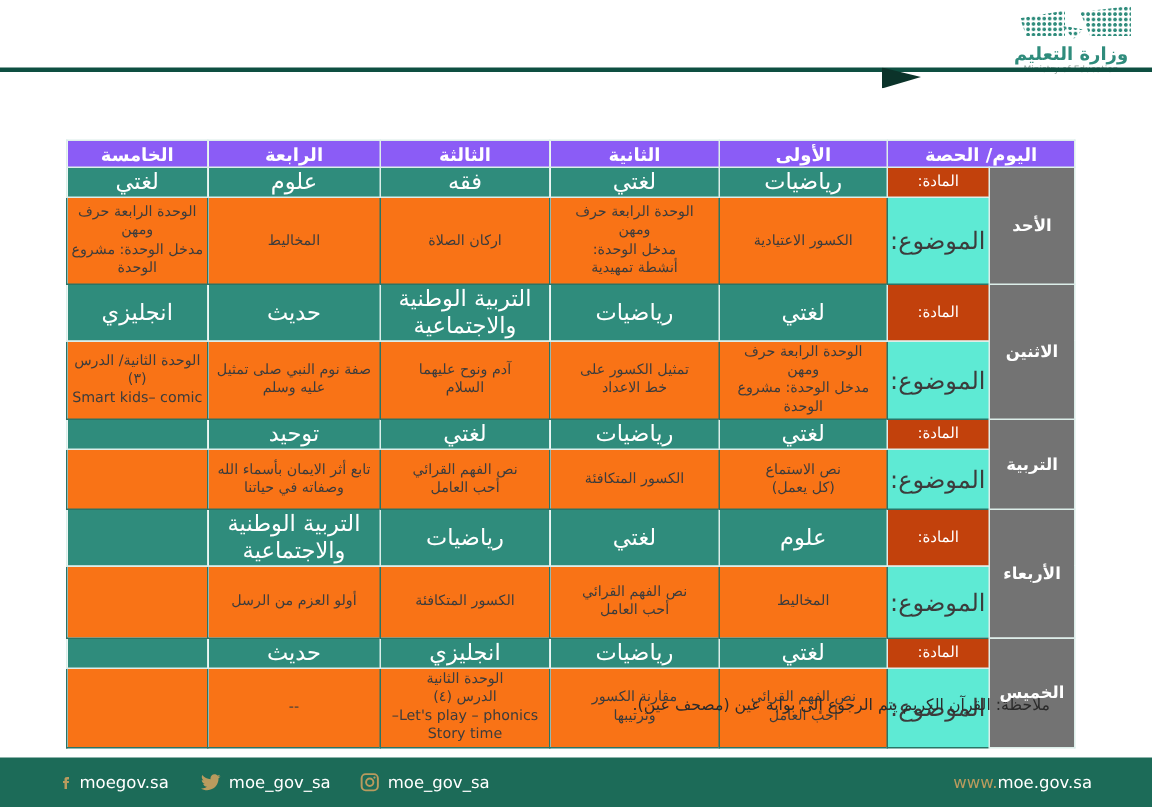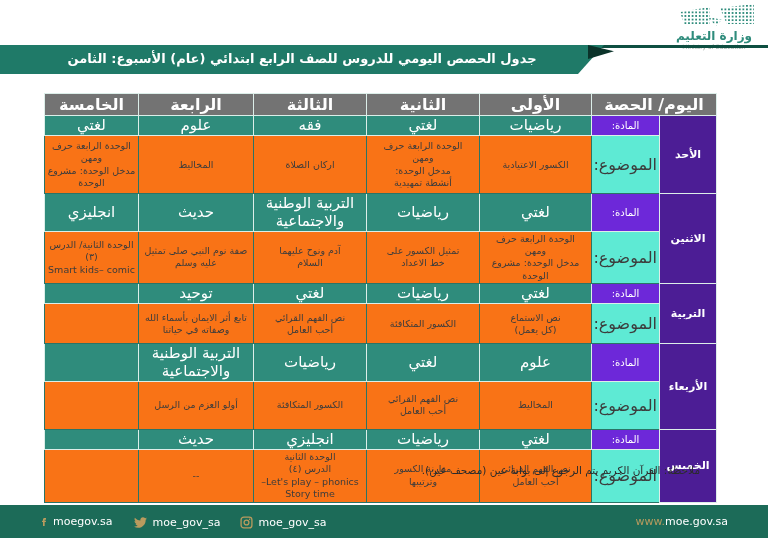--- a/index.html
+++ b/index.html
@@ -32,58 +32,55 @@
     display:flex;align-items:center;justify-content:center;
   }
   .banner-tip{position:absolute;top:3px;left:588px;width:26px;height:14px;background:#0B332A;
     clip-path:polygon(0 0,100% 45%,0 100%);}
   .banner-title{color:#ffffff;font-size:13px;font-weight:bold;direction:rtl;padding-bottom:2px;}
   
   .sched{position:absolute;top:93px;left:44px;}
   table{border-collapse:collapse;table-layout:fixed;width:672px;direction:rtl;}
   td{border:1px solid #2A7466;padding:1px 2px;vertical-align:middle;text-align:center;overflow:hidden;}
   td.g{background:#2F8C7C;color:#ffffff;border-color:#DCEEE9;}
-  td.hd{background:#737373;color:#ffffff;font-weight:bold;font-size:16px;border-color:#DCEEE9;}
-  td.day{background:#4c1d95;color:#ffffff;font-weight:bold;font-size:11px;border-color:#DCEEE9;}
-  td.lab-g{background:#6d28d9;color:#ffffff;font-size:10px;border-color:#DCEEE9;}
+  td.hd{background:#8b5cf6;color:#ffffff;font-weight:bold;font-size:12px;border-color:#DCEEE9;}
+  td.day{background:#737373;color:#ffffff;font-weight:bold;font-size:11px;border-color:#DCEEE9;}
+  td.lab-g{background:#c2410c;color:#ffffff;font-size:10px;border-color:#DCEEE9;}
   td.lab-w{background:#5eead4;color:#3c3c3c;font-size:16px;}
   td.subj{font-size:15px;white-space:pre-line;line-height:1.15;}
   td.topic{background:#f97316;color:#3c3c3c;font-size:9.5px;white-space:pre-line;line-height:1.3;}
   
   .note{position:absolute;top:464px;right:68px;direction:rtl;font-size:10.5px;color:#2b2b2b;}
   
   .footer{
     position:absolute;left:0;bottom:0;width:768px;height:33px;background:#1C6B58;
     display:flex;align-items:center;justify-content:space-between;
     box-sizing:border-box;padding:0 40px;direction:ltr;
   }
-  .social{display:flex;align-items:flex-end;gap:20px;}
+  .social{display:flex;align-items:flex-start;gap:20px;}
   .social-item{display:flex;align-items:center;gap:5px;color:#ffffff;font-size:11px;}
   .social-item svg{display:block;}
   .website{font-size:11px;color:#ffffff;}
   .website .www{color:#B99B5E;}
 </style>
 </head>
 <body>
 
 <div class="logo">
   <div class="logo-dots">
     <div class="dotbg dots-left"></div>
     <div class="dotbg dots-mid"></div>
     <div class="dotbg dots-right"></div>
   </div>
   <div class="logo-ar">وزارة التعليم</div>
   <div class="logo-en">Ministry of Education</div>
 </div>
 
 <div class="banner-wrap">
   <div class="banner-line"></div>
-  <div class="banner-ribbon">
-    <span class="banner-title">جدول الحصص اليومي للدروس للصف الرابع ابتدائي (عام) الأسبوع:  الثامن</span>
-  </div>
   <div class="banner-tip"></div>
 </div>
 
 <div class="sched">
 <table>
   <colgroup>
     <col style="width:57px">
         <col style="width:68px">
     <col style="width:112px">
         <col style="width:113px">

